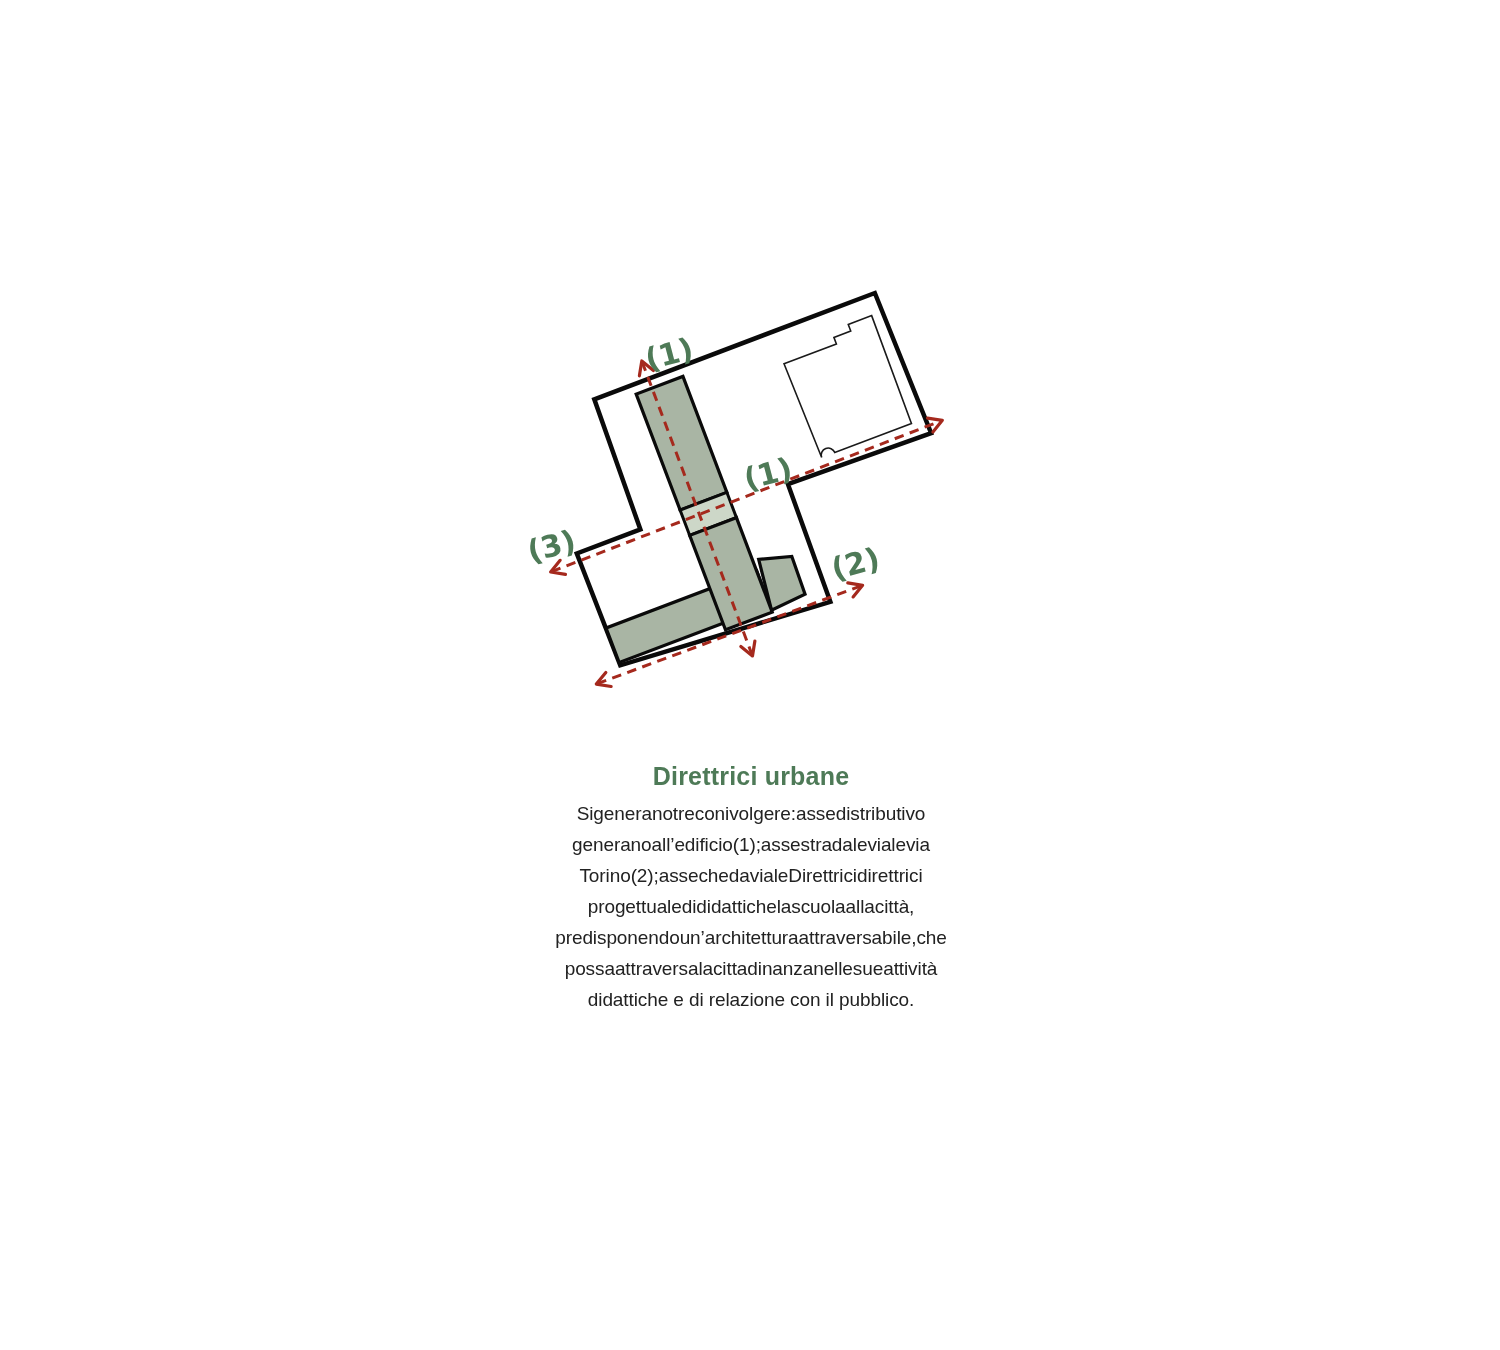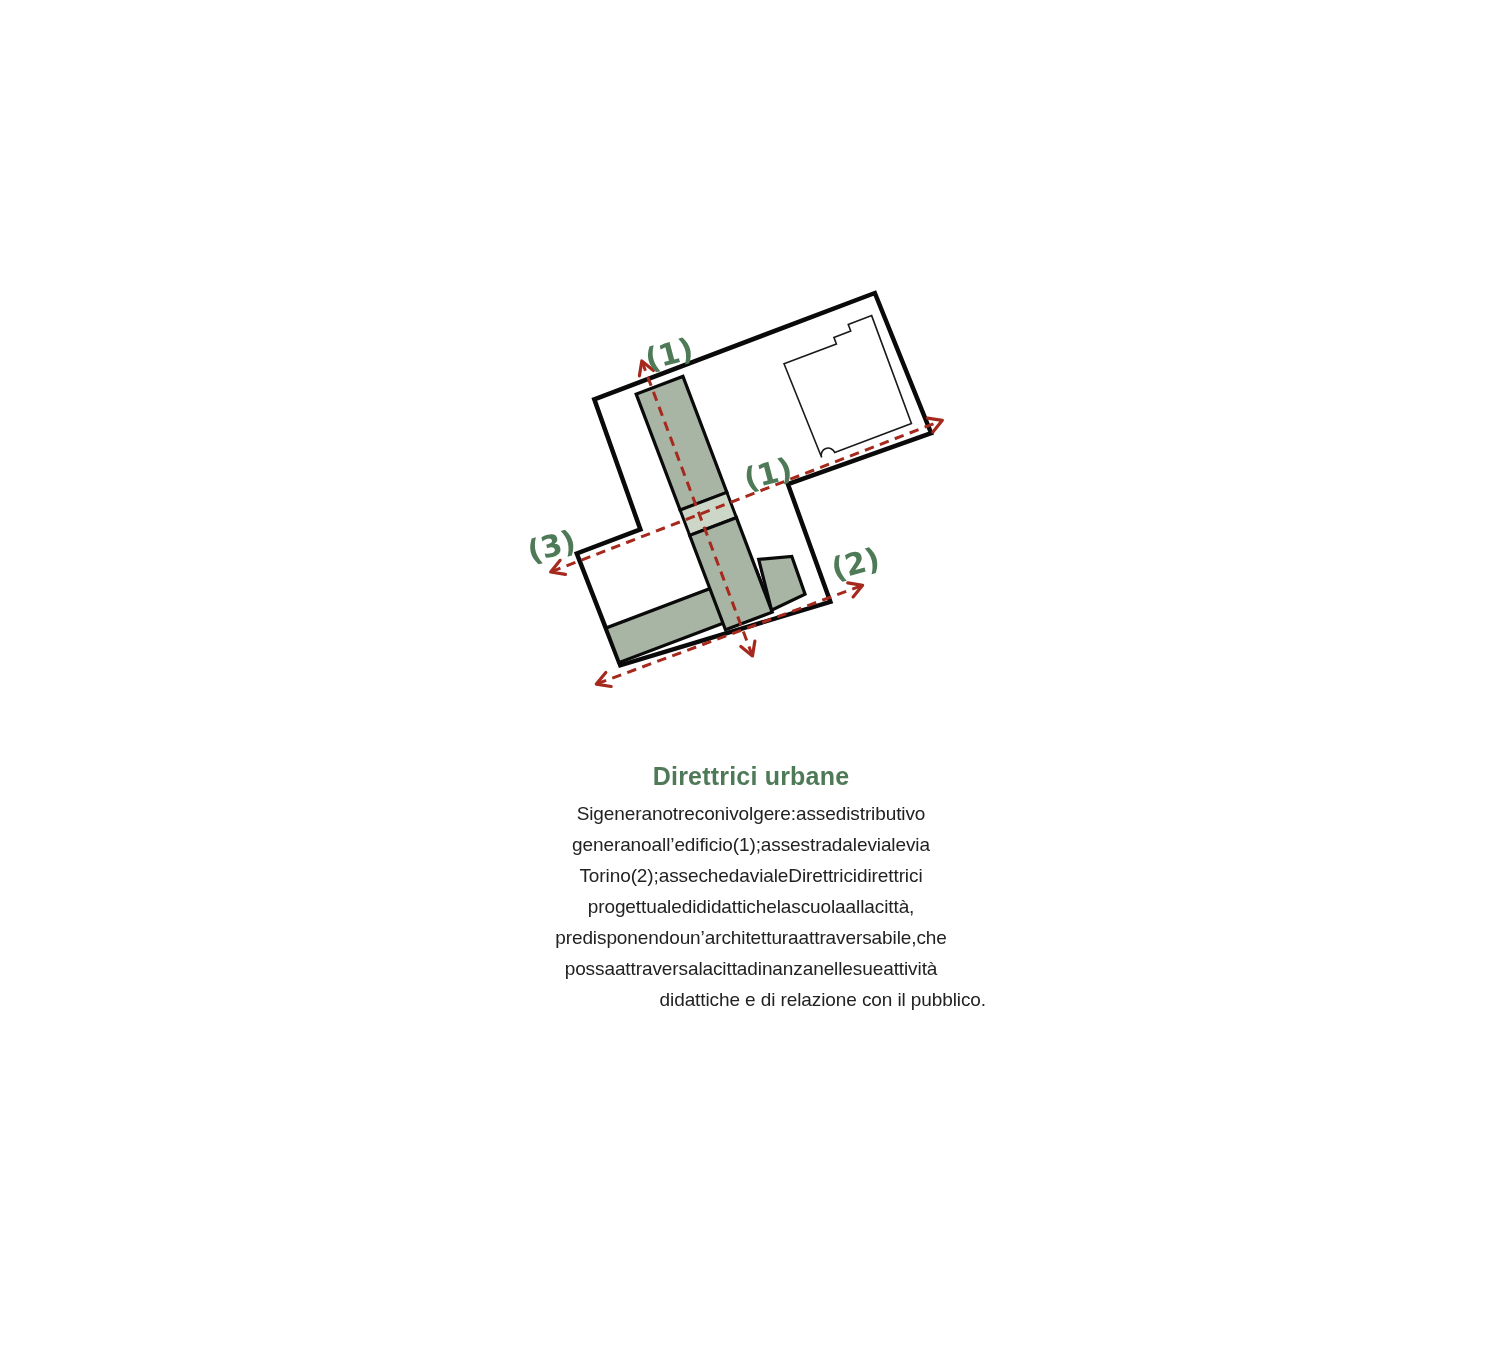--- a/index.html
+++ b/index.html
@@ -5,21 +5,21 @@
   html,body{margin:0;padding:0;background:#ffffff;}
   .page{position:relative;width:1500px;height:1350px;background:#ffffff;overflow:hidden;
         font-family:"Liberation Sans", sans-serif;}
   .diagram-svg{position:absolute;left:0;top:0;}
   .axis-label{font-family:"DejaVu Sans", sans-serif;font-weight:bold;font-size:30px;}
   .caption{position:absolute;left:516px;top:762px;width:470px;}
   .caption-title{font-size:25px;font-weight:bold;color:#4e7a57;text-align:center;
                  letter-spacing:.2px;margin:0 0 7px 0;}
   .caption-body{font-size:19px;line-height:31px;color:#222222;letter-spacing:-.1px;}
   .jline{display:flex;justify-content:center;white-space:nowrap;}
-  .cline{text-align:right;}
+  .cline{text-align:center;}
 </style>
 </head>
 <body>
 
 <div class="page">
 
   <svg class="diagram-svg" width="1500" height="1350" viewBox="0 0 1500 1350">
 
     <g transform="translate(594.3,399.3) rotate(-20.75)">
 

